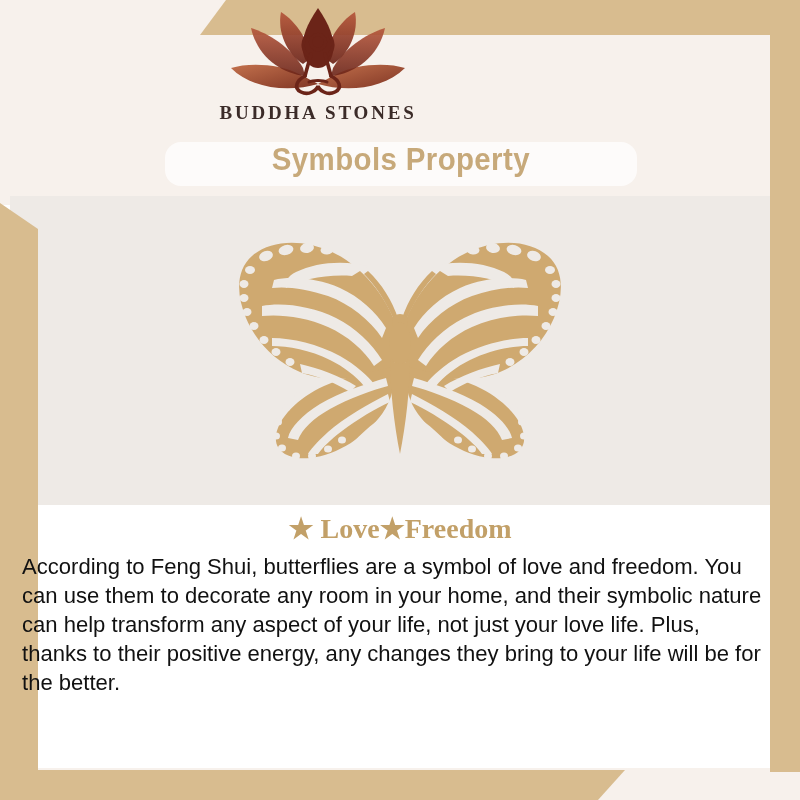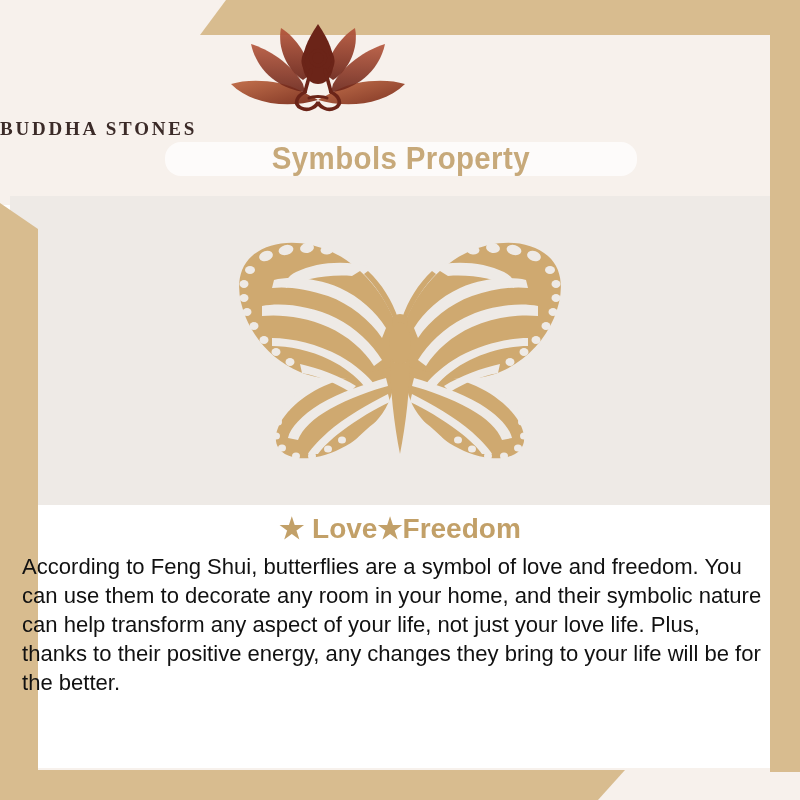--- a/index.html
+++ b/index.html
@@ -87,23 +87,23 @@
     top: 768px;
     width: 800px;
     height: 32px;
     background: #f7f1ec;
   }
 
   
   .logo-wrap {
     position: absolute;
     left: 0;
-    top: 22px;
+    top: 6px;
     width: 636px;
-    text-align: left;
+    text-align: center;
   }
   .logo-mark {
     display: block;
     margin: 0 auto;
   }
   .logo-word {
     display: block;
     margin-top: 4px;
     font-family: "Liberation Serif", serif;
     font-size: 19px;
@@ -111,24 +111,24 @@
     letter-spacing: 2.8px;
     color: #3b2b28;
   }
 
   
   .title-band {
     position: absolute;
     left: 165px;
     top: 142px;
     width: 472px;
-    height: 34px;
+    height: 44px;
     background: #fdfbfa;
     display: flex;
-    align-items: center;
+    align-items: flex-start;
     justify-content: center;
     border-radius: 16px;
   }
   .title-text {
     font-family: "Liberation Sans Narrow", "Liberation Sans", sans-serif;
     font-size: 31px;
     font-weight: 700;
     color: #c7a97a;
     letter-spacing: 0.4px;
     transform: scaleX(0.95);
@@ -167,21 +167,21 @@
     white-space: nowrap;
   }
 
   
   .subhead {
     position: absolute;
     left: 0;
     top: 512px;
     width: 800px;
     text-align: center;
-    font-family: Liberation Sans, sans-serif;
+    font-family: Liberation Serif, serif;
     font-size: 28px;
     font-weight: 700;
     color: #c2a068;
     white-space: nowrap;
   }
 
   
   .body-copy {
     position: absolute;
     left: 22px;

